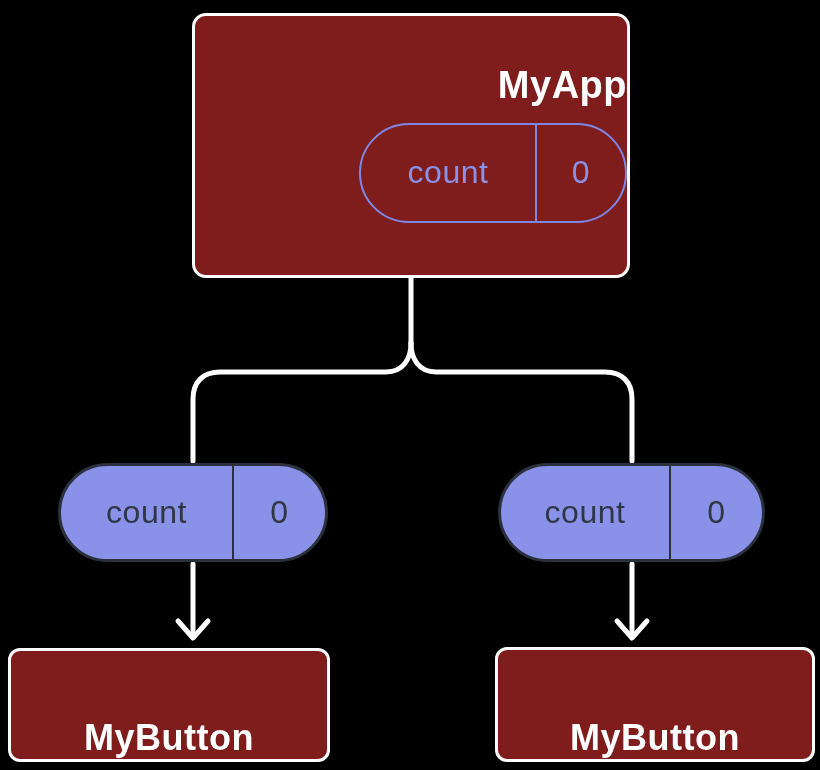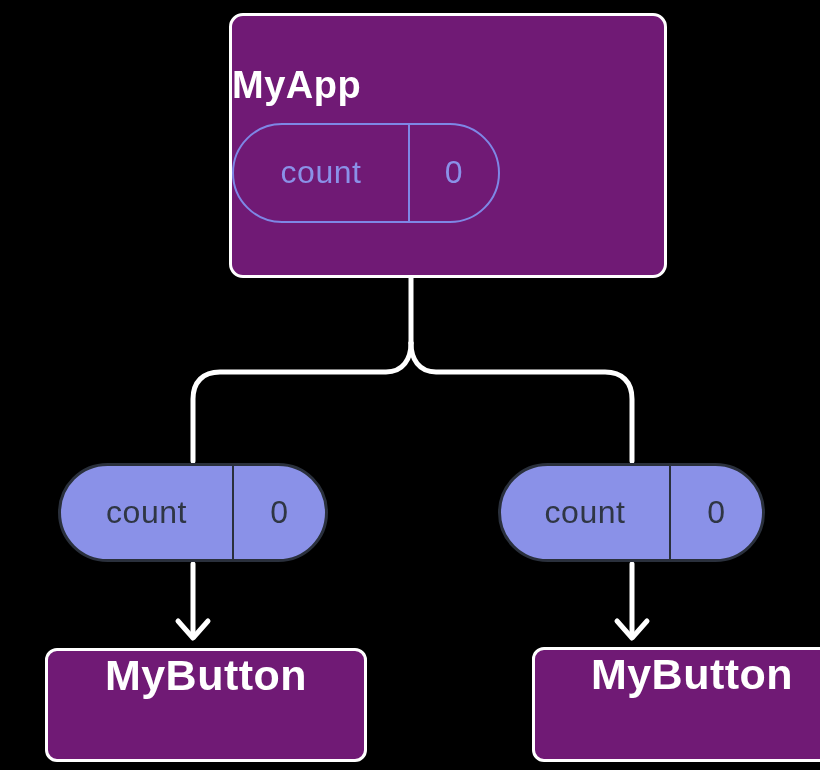--- a/index.html
+++ b/index.html
@@ -16,28 +16,27 @@
 
   .connector-svg {
     position: absolute;
     left: 0; top: 0;
     width: 820px; height: 770px;
     z-index: 1;
   }
 
   .card {
     position: absolute;
-    background: #701a75;
+    background: #7f1d1d;
     border: 3.5px solid #FFFFFF;
     border-radius: 14px;
     z-index: 2;
     display: flex;
-    align-items: flex-start;
+    align-items: flex-end;
     justify-content: center;
-    margin-left: 37px;
   }
 
   .root-card {
     left: 192px; top: 13px;
     width: 438px; height: 265px;
     flex-direction: column;
     justify-content: flex-start;
   }
 
   .root-title {
@@ -99,21 +98,21 @@
 
   .button-card {
     border-radius: 12px;
   }
 
   .button-card-left  { left: 8px;   top: 648px; width: 322px; height: 114px; }
   .button-card-right { left: 495px; top: 647px; width: 320px; height: 115px; }
 
   .button-title {
     color: #FFFFFF;
-    font-size: 43px;
+    font-size: 36px;
     font-weight: 700;
     letter-spacing: 0.5px;
   }
 </style>
 </head>
 <body>
 
 <div class="canvas">
 
   <svg class="connector-svg" viewBox="0 0 820 770" fill="none" xmlns="http://www.w3.org/2000/svg">

